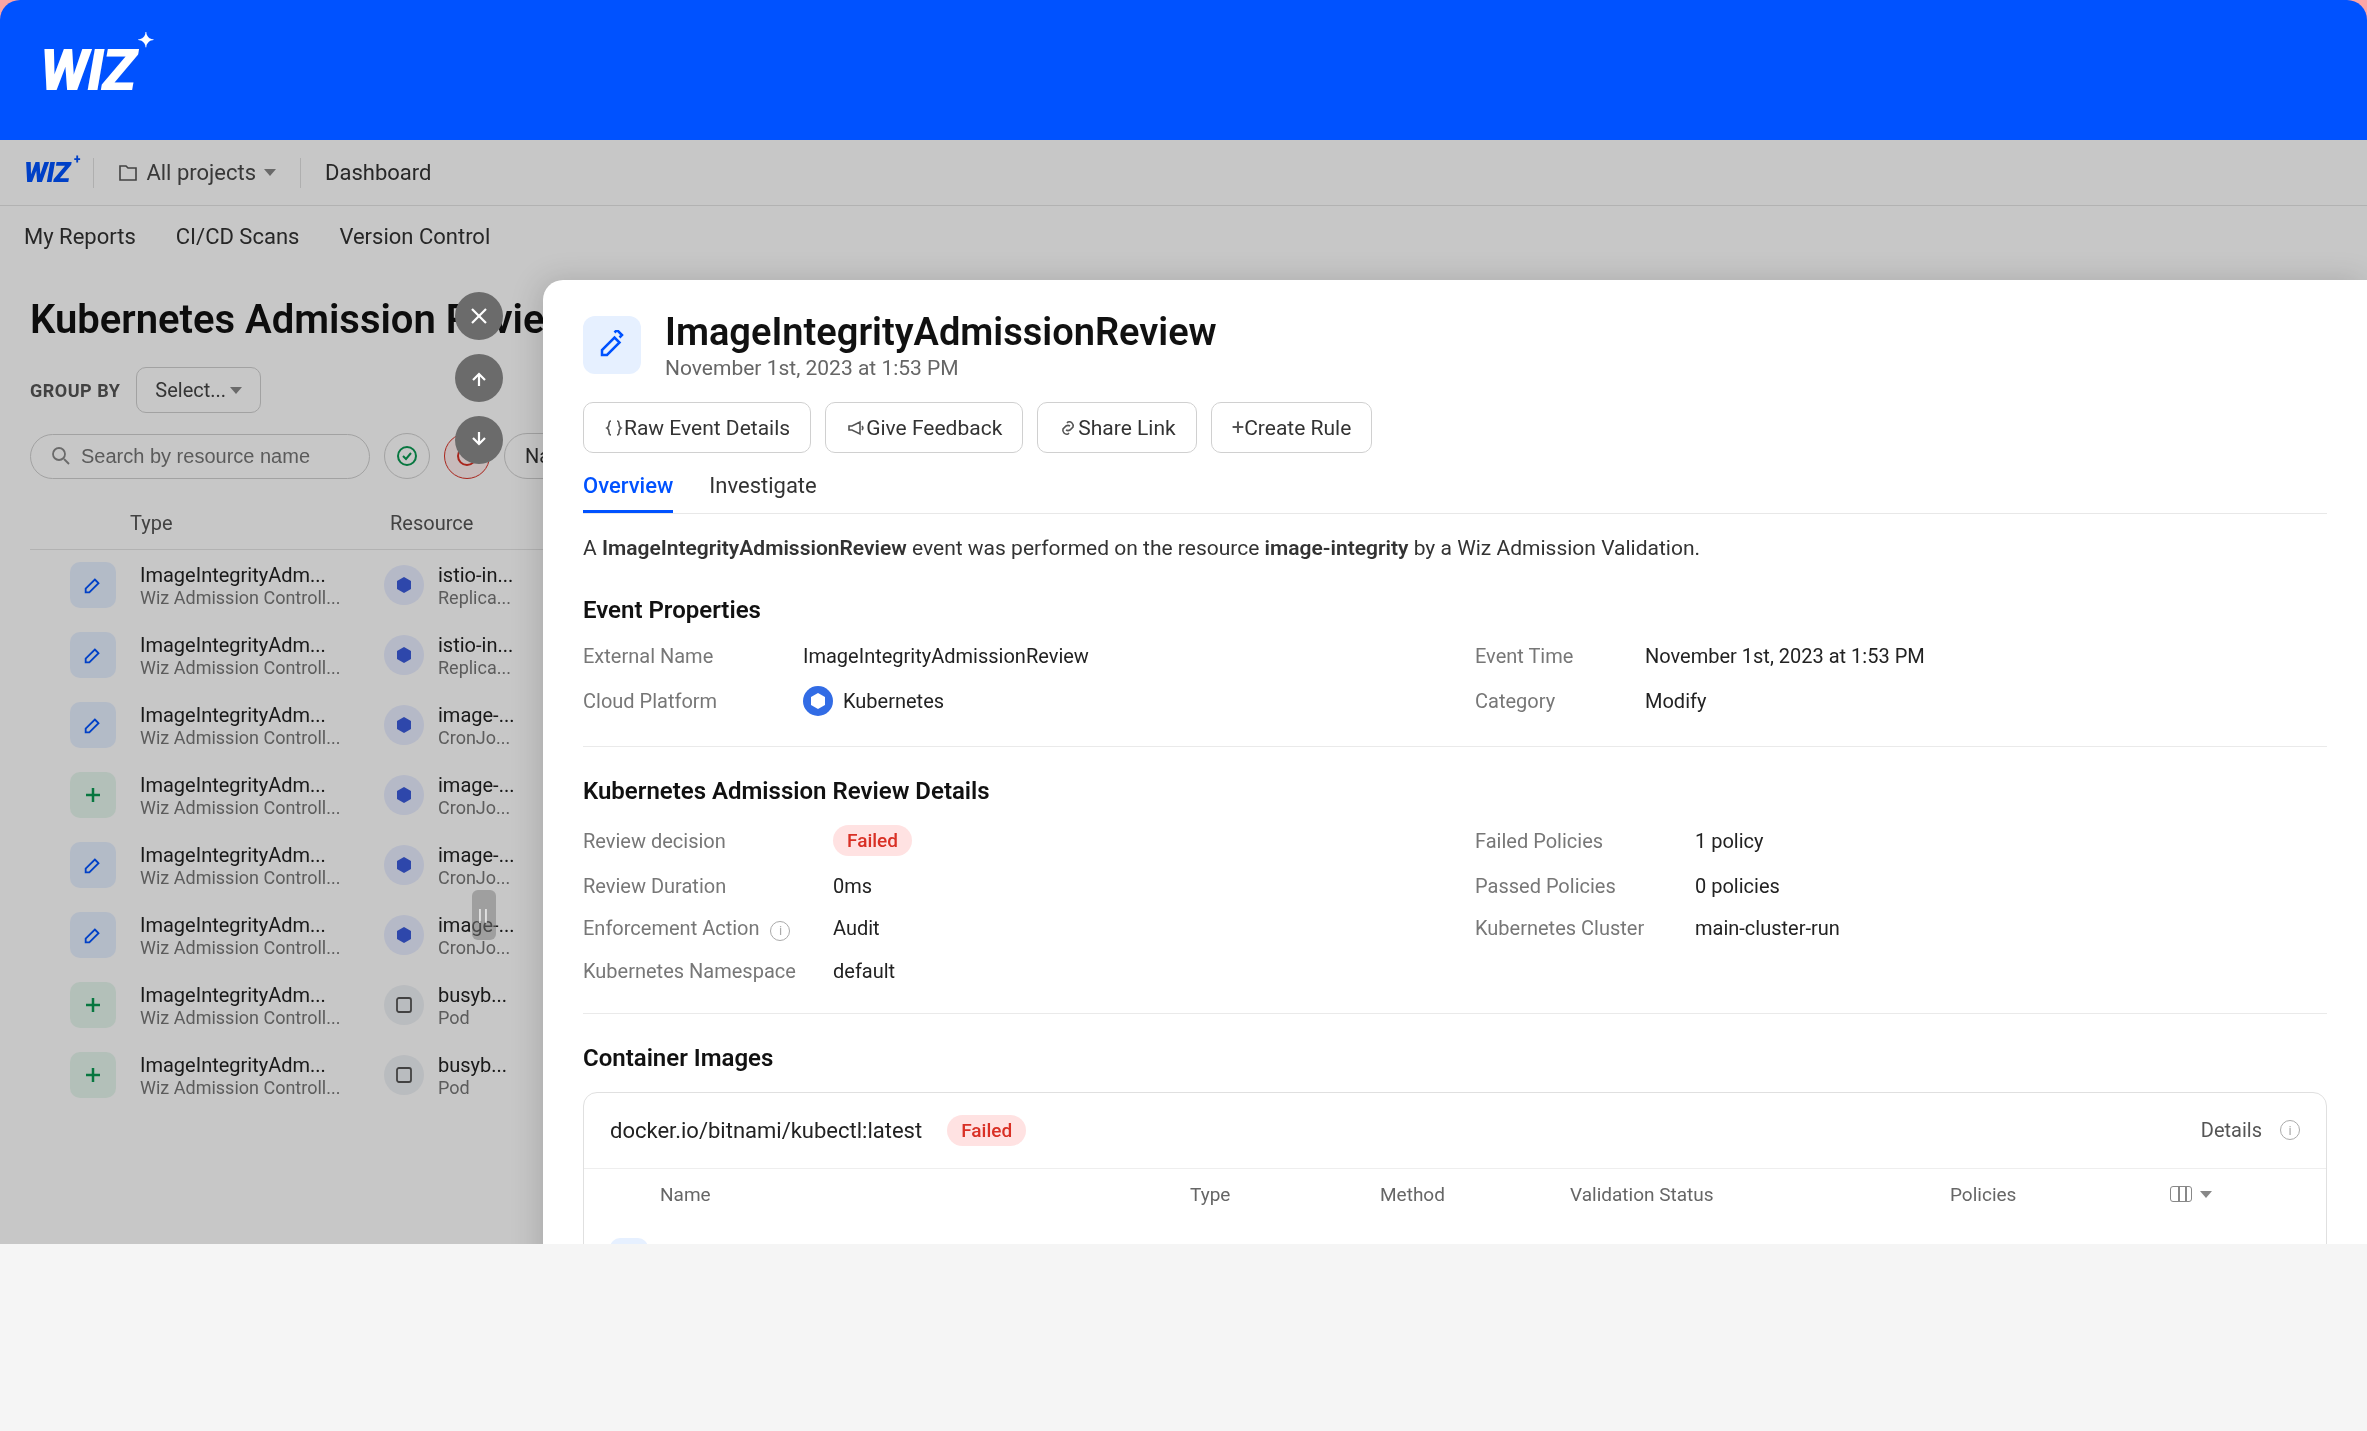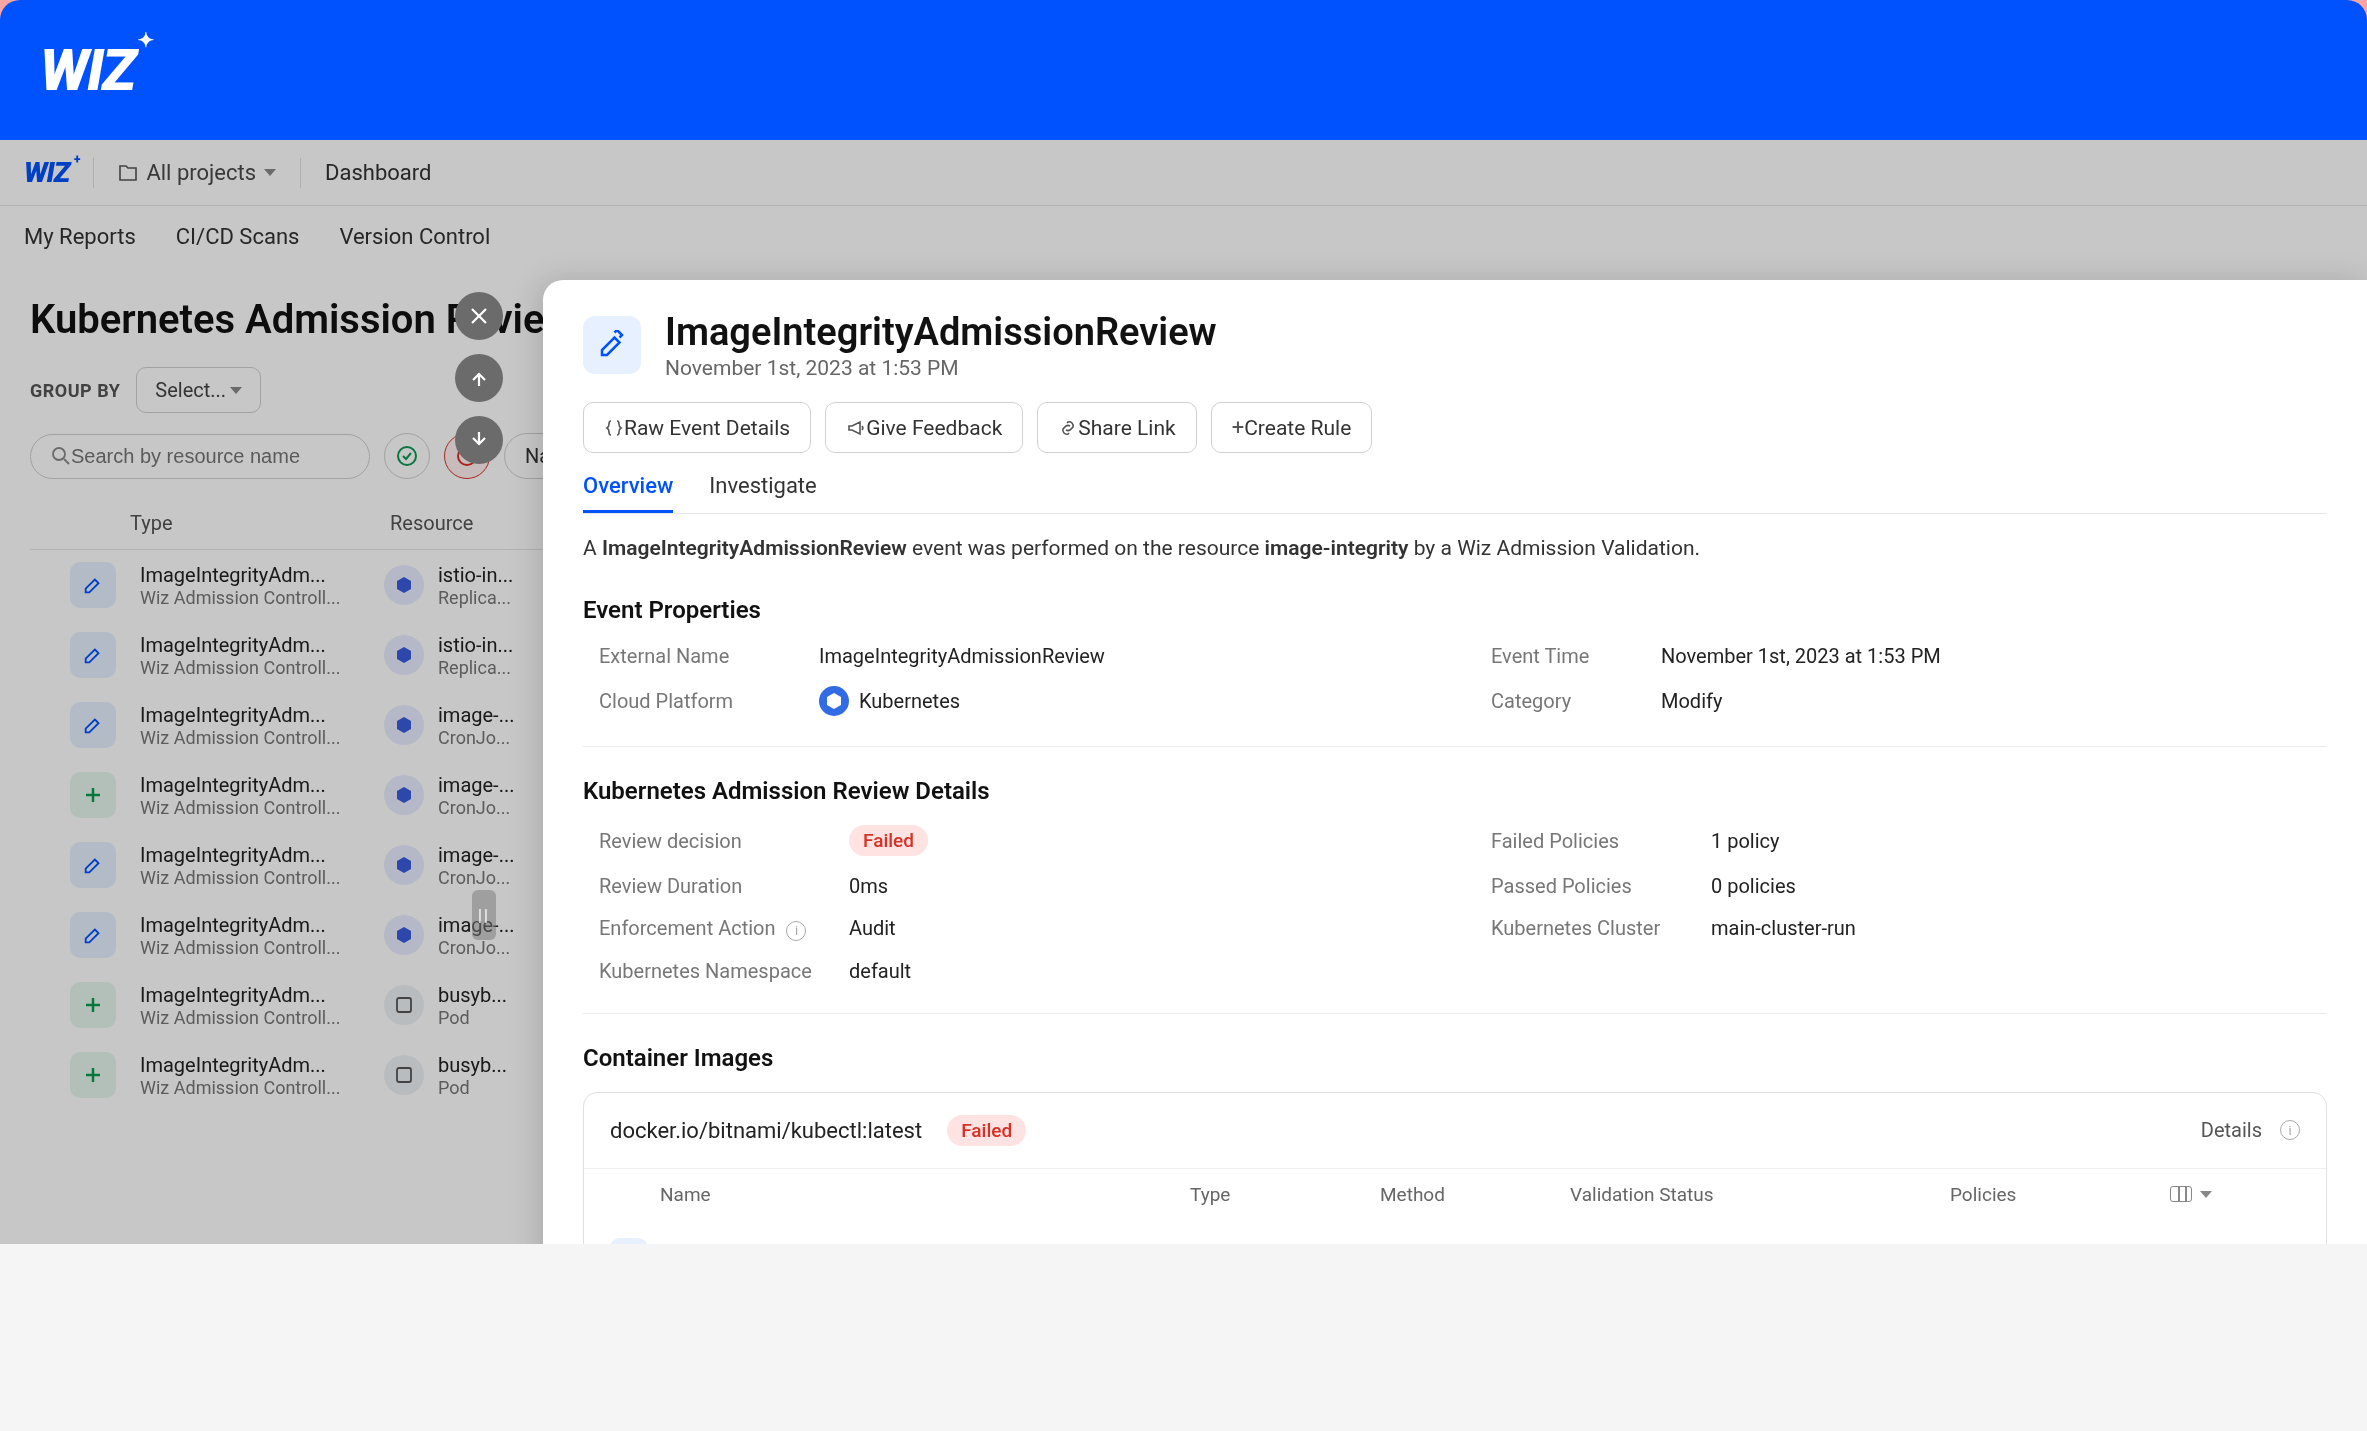--- a/index.html
+++ b/index.html
@@ -15,21 +15,21 @@
 .vdiv { width: 1px; height: 30px; background: #e0e0e0; }
 .top-dropdown { display: flex; align-items: center; gap: 8px; color: #4a4a4a; font-size: 22px; cursor: pointer; }
 .nav-tabs { height: 60px; display: flex; align-items: center; padding: 0 24px; gap: 40px; }
 .nav-tab { font-size: 22px; color: #333; cursor: pointer; }
 .page-body { padding: 30px 30px; }
 .page-title { font-size: 40px; font-weight: 600; color: #111; margin-bottom: 24px; }
 .toolbar-row { display: flex; align-items: center; gap: 16px; margin-bottom: 20px; }
 .groupby-label { font-size: 18px; font-weight: 700; color: #555; letter-spacing: 0.5px; }
 .pill-select { border: 1px solid #d0d0d0; border-radius: 10px; padding: 10px 18px; display: flex; align-items: center; gap: 4px; font-size: 20px; color: #444; background: #fff; cursor: pointer; }
 .filter-row { display: flex; align-items: center; gap: 14px; margin-bottom: 18px; flex-wrap: wrap; }
-.search-box { border: 1px solid #d0d0d0; border-radius: 999px; padding: 10px 20px; display: flex; align-items: center; width: 340px; background: #fff; }
+.search-box { border: 1px solid #d0d0d0; border-radius: 999px; padding: 10px 20px; display: flex; align-items: center; gap: 10px; width: 340px; background: #fff; }
 .search-box input { border: none; outline: none; font-size: 20px; flex: 1; color: #666; background: transparent; }
 .icon-btn-round { width: 46px; height: 46px; border-radius: 999px; border: 1px solid #d0d0d0; display: flex; align-items: center; justify-content: center; background: #fff; cursor: pointer; }
 .pill-btn { border: 1px solid #d0d0d0; border-radius: 999px; padding: 10px 20px; display: flex; align-items: center; gap: 8px; font-size: 20px; color: #333; background: #fff; cursor: pointer; }
 .reset-link { font-size: 20px; color: #333; cursor: pointer; margin-left: 10px; }
 .table-header { display: flex; border-bottom: 1px solid #e5e5e5; padding: 14px 0; font-size: 20px; color: #555; }
 .th-type { width: 340px; padding-left: 100px; }
 .th-resource { width: 200px; padding-left: 20px; }
 .table-row { display: flex; align-items: center; padding: 12px 0; }
 .row-icon-box { width: 46px; height: 46px; border-radius: 10px; display: flex; align-items: center; justify-content: center; margin-left: 40px; margin-right: 24px; flex-shrink: 0; }
 .row-icon-blue { background: #e6f0ff; color: #0052ff; }
@@ -56,21 +56,21 @@
 .panel-actions { display: flex; gap: 14px; margin-bottom: 20px; }
 .action-btn { border: 1px solid #d0d0d0; border-radius: 10px; padding: 12px 20px; display: flex; align-items: center; font-size: 21px; color: #333; background: #fff; cursor: pointer; }
 .panel-tabs { display: flex; gap: 36px; border-bottom: 1px solid #e8e8e8; margin-bottom: 22px; }
 .panel-tab { font-size: 22px; color: #333; padding-bottom: 12px; cursor: pointer; }
 .panel-tab.active { color: #0052ff; border-bottom: 3px solid #0052ff; font-weight: 500; }
 .summary-line { font-size: 21px; color: #333; margin-bottom: 36px; }
 .summary-line b { font-weight: 600; }
 .section-title { font-size: 24px; font-weight: 600; color: #111; margin-bottom: 20px; }
 .prop-grid { display: grid; grid-template-columns: 1fr 1fr; gap: 18px 40px; margin-bottom: 30px; }
 .prop-item { display: flex; align-items: center; gap: 20px; }
-.prop-label { font-size: 20px; color: #777; min-width: 200px; margin-left: 16px; }
+.prop-label { font-size: 20px; color: #777; min-width: 200px; }
 .prop-value { font-size: 20px; color: #222; display: flex; align-items: center; gap: 10px; }
 .k8s-badge { width: 30px; height: 30px; border-radius: 999px; background: #326ce5; display: inline-flex; align-items: center; justify-content: center; }
 .divider-h { height: 1px; background: #eaeaea; margin: 10px 0 30px; }
 .status-pill { border-radius: 999px; padding: 4px 14px; font-size: 19px; font-weight: 500; display: inline-block; }
 .status-failed { background: #ffe2e2; color: #d93025; }
 .info-circle { width: 20px; height: 20px; border: 1.5px solid #aaa; border-radius: 999px; display: inline-flex; align-items: center; justify-content: center; font-size: 13px; color: #aaa; margin-left: 6px; }
 .image-card { border: 1px solid #e0e0e0; border-radius: 14px; overflow: hidden; }
 .image-card-header { display: flex; align-items: center; justify-content: space-between; padding: 22px 26px; }
 .image-card-left { display: flex; align-items: center; gap: 25px; font-size: 22px; color: #222; }
 .image-card-right { display: flex; align-items: center; gap: 12px; font-size: 20px; color: #555; cursor: pointer; }

